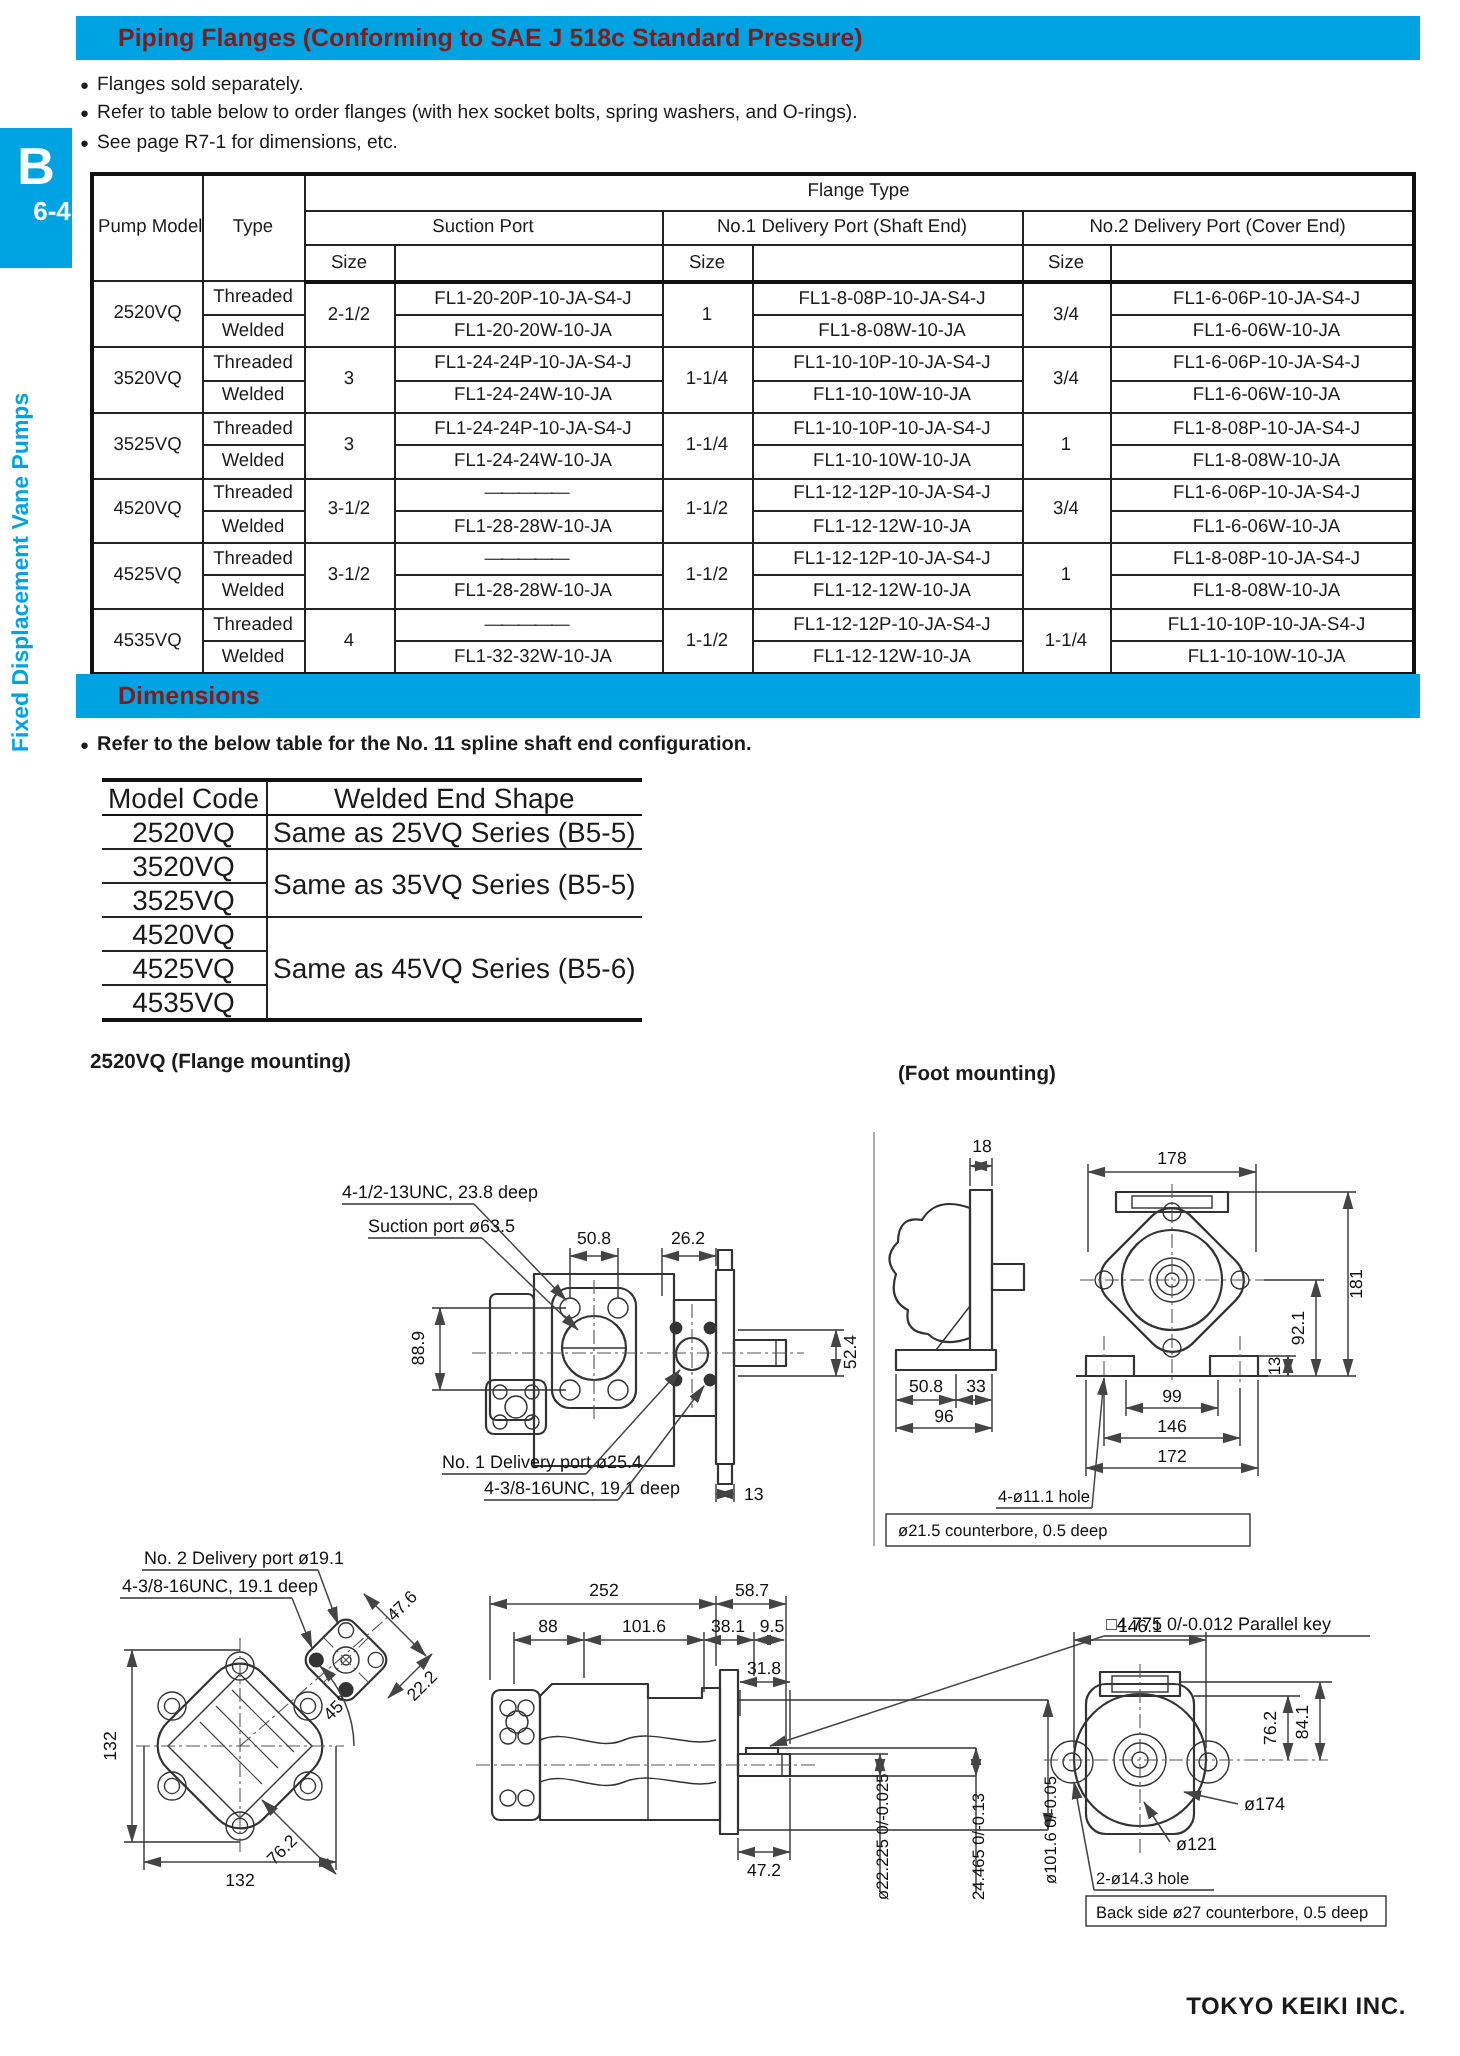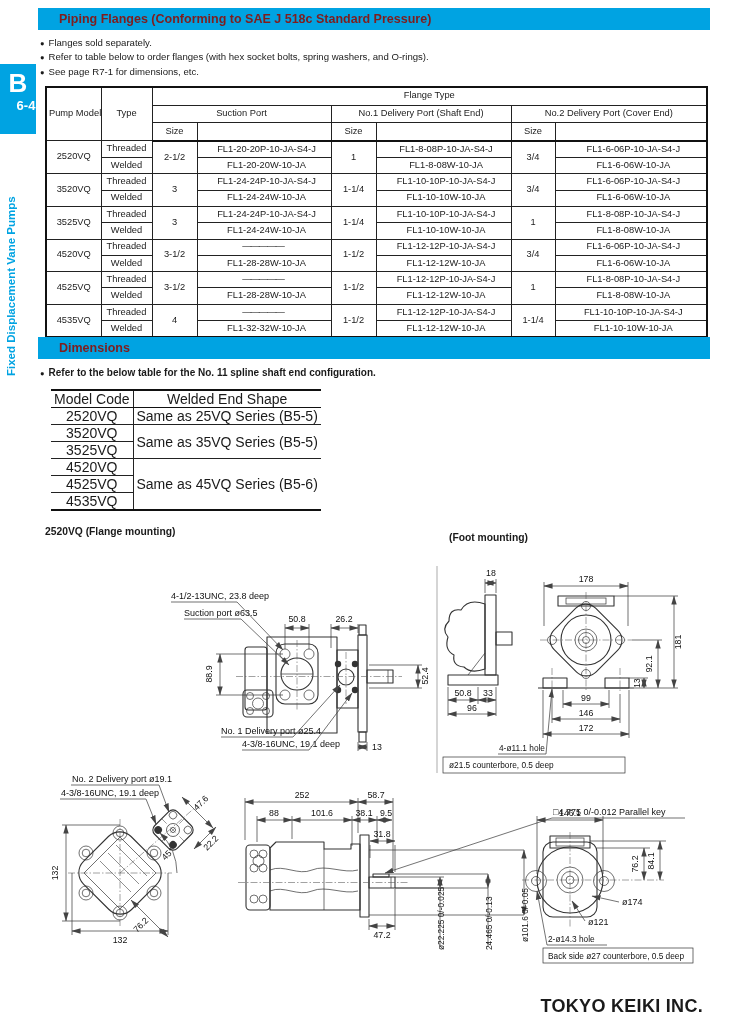--- a/index.html
+++ b/index.html
@@ -32,21 +32,21 @@
   .flange-table .dashc{text-align:center;padding-left:0;letter-spacing:-1px;color:#333;}
   
   .model-table{position:absolute;left:51px;top:389px;width:245px;font-size:14px;
                border-top:2px solid #111;border-bottom:2px solid #111;}
   .model-table th,.model-table td{border-bottom:1px solid #222;height:15.1px;text-align:center;
                font-weight:normal;padding:0 3px;white-space:nowrap;}
   .model-table .c1{border-right:1px solid #222;width:90px;}
   .model-table thead th{border-bottom:1.6px solid #111;}
   
   .cap{position:absolute;font-size:10.3px;font-weight:bold;}
-  .footer{position:absolute;right:27px;top:996px;font-size:18px;font-weight:bold;letter-spacing:.3px;}
+  .footer{position:absolute;right:27px;top:996px;font-size:12px;font-weight:bold;letter-spacing:.3px;}
   
   svg{position:absolute;left:40px;top:558px;}
   .ol{fill:none;stroke:#333;stroke-width:1.1;stroke-linejoin:round;}
   .tl{fill:none;stroke:#333;stroke-width:.7;}
   .dl{fill:none;stroke:#444;stroke-width:.75;}
   .cl{fill:none;stroke:#555;stroke-width:.55;stroke-dasharray:7 2 1.5 2;}
   .hatch{stroke:#444;stroke-width:.6;}
   .fillb{fill:#333;stroke:none;}
   svg text{font-family:"Liberation Sans",sans-serif;font-size:9px;fill:#111;}
   svg text.dim{font-size:8.8px;}

